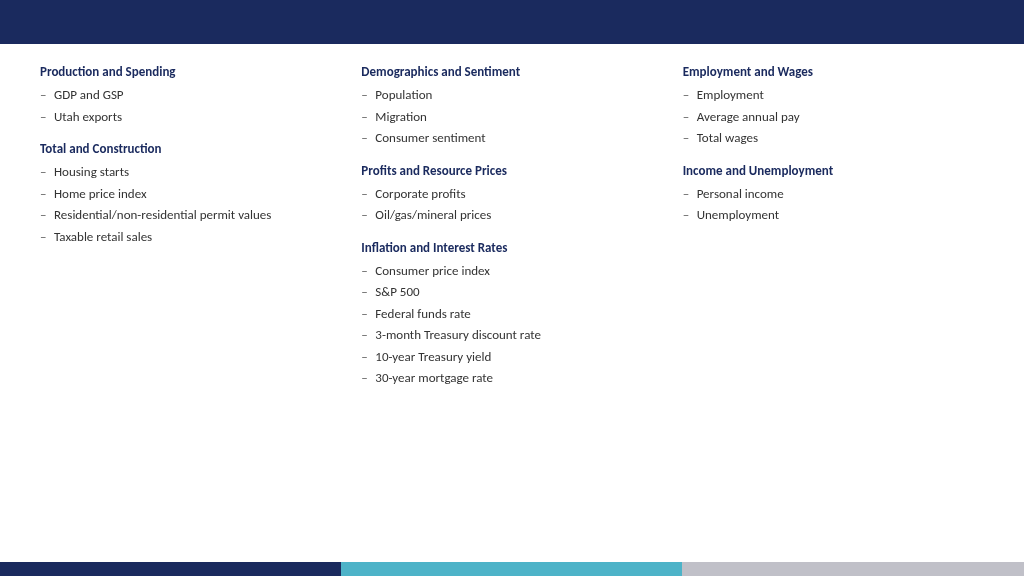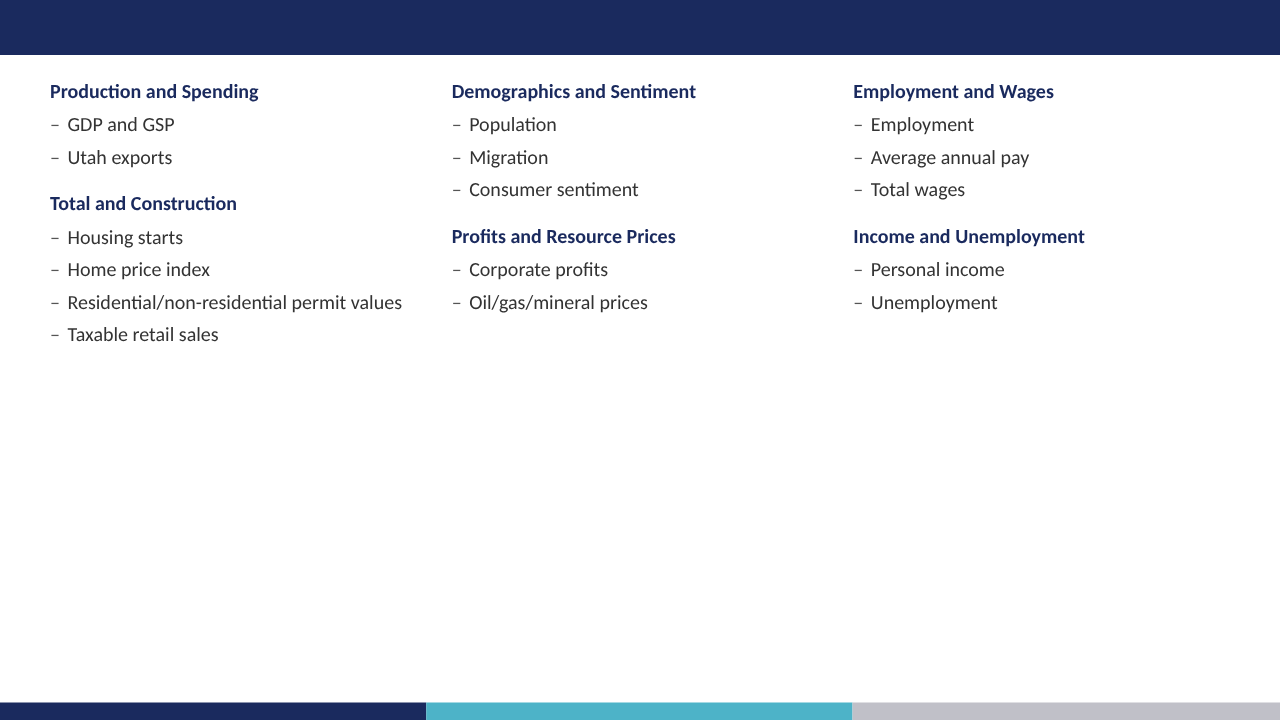--- a/index.html
+++ b/index.html
@@ -46,33 +46,33 @@
       display: flex;
       flex-direction: column;
       gap: 0;
     }
 
     .category-section {
       margin-bottom: 14px;
     }
 
     .category-title {
-      font-size: 16px;
+      font-size: 13px;
       font-weight: 600;
       color: #1a2a5e;
       margin-bottom: 5px;
     }
 
     .category-items {
       list-style: none;
       padding: 0;
     }
 
     .category-items li {
-      font-size: 16px;
+      font-size: 13px;
       color: #333;
       padding: 1px 0 1px 14px;
       position: relative;
       line-height: 1.5;
     }
 
     .category-items li::before {
       content: '–';
       position: absolute;
       left: 0;
@@ -137,20 +137,31 @@
             <li>Consumer sentiment</li>
           </ul>
         </div>
         <div class="category-section">
           <div class="category-title">Profits and Resource Prices</div>
           <ul class="category-items">
             <li>Corporate profits</li>
             <li>Oil/gas/mineral prices</li>
           </ul>
         </div>
+        <div class="category-section">
+          <div class="category-title">Inflation and Interest Rates</div>
+          <ul class="category-items">
+            <li>Consumer price index</li>
+            <li>S&amp;P 500</li>
+            <li>Federal funds rate</li>
+            <li>3-month Treasury discount rate</li>
+            <li>10-year Treasury yield</li>
+            <li>30-year mortgage rate</li>
+          </ul>
+        </div>
       </div>
       <div class="column">
         <div class="category-section">
           <div class="category-title">Employment and Wages</div>
           <ul class="category-items">
             <li>Employment</li>
             <li>Average annual pay</li>
             <li>Total wages</li>
           </ul>
         </div>

